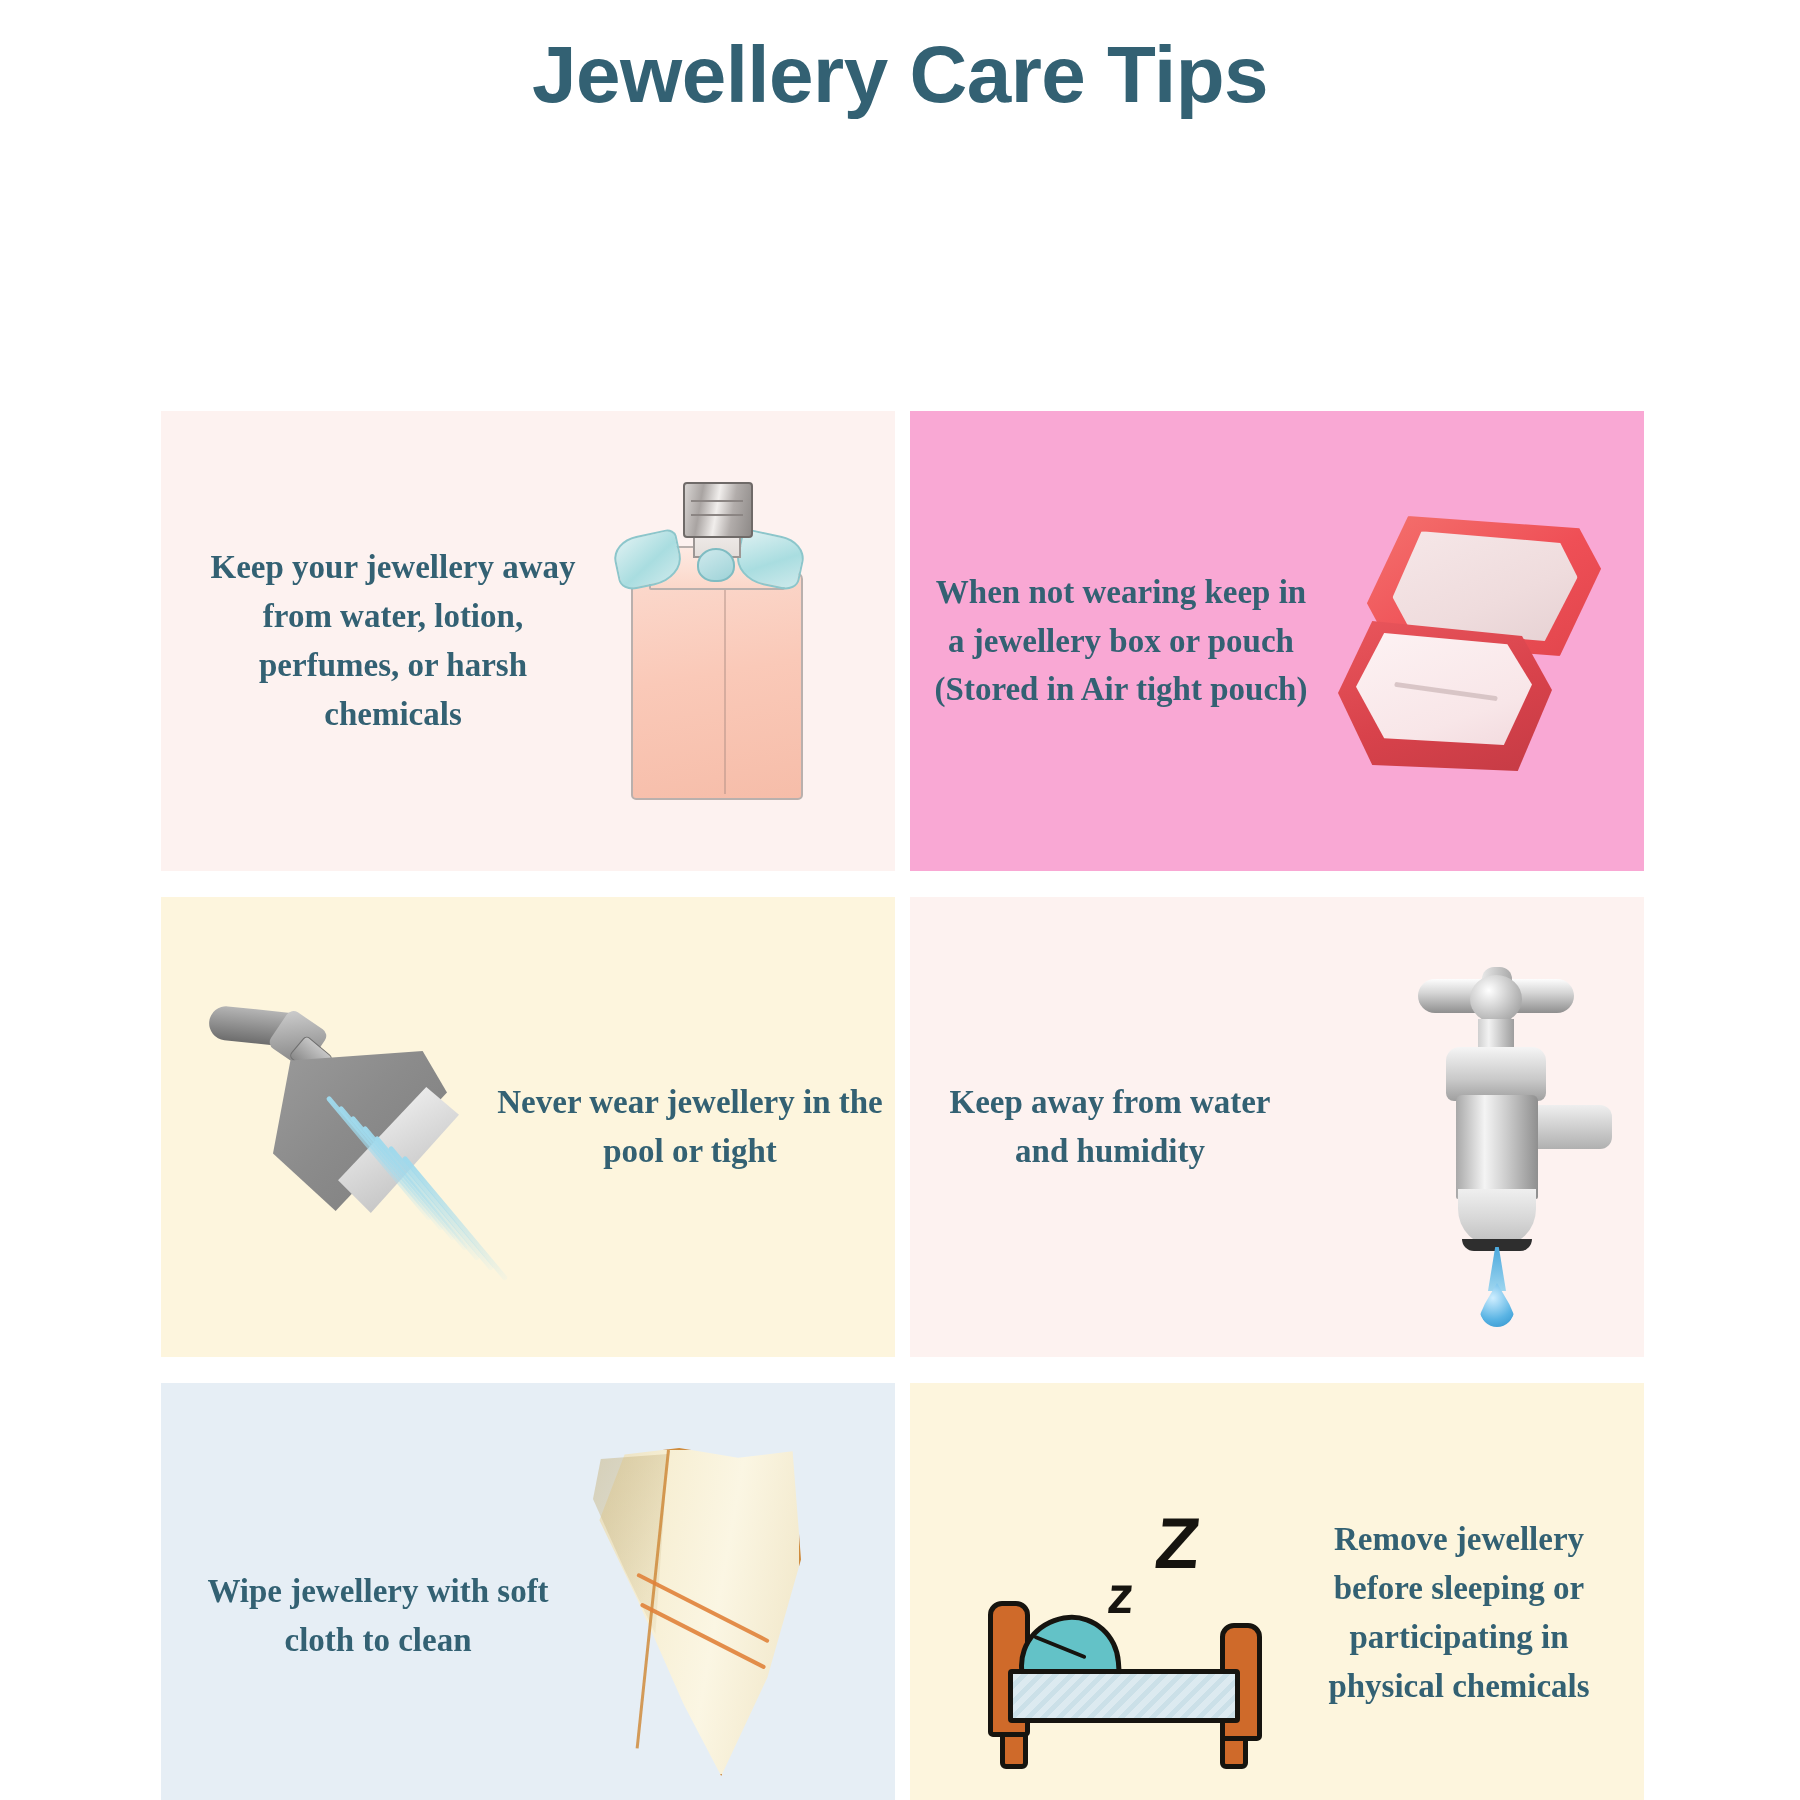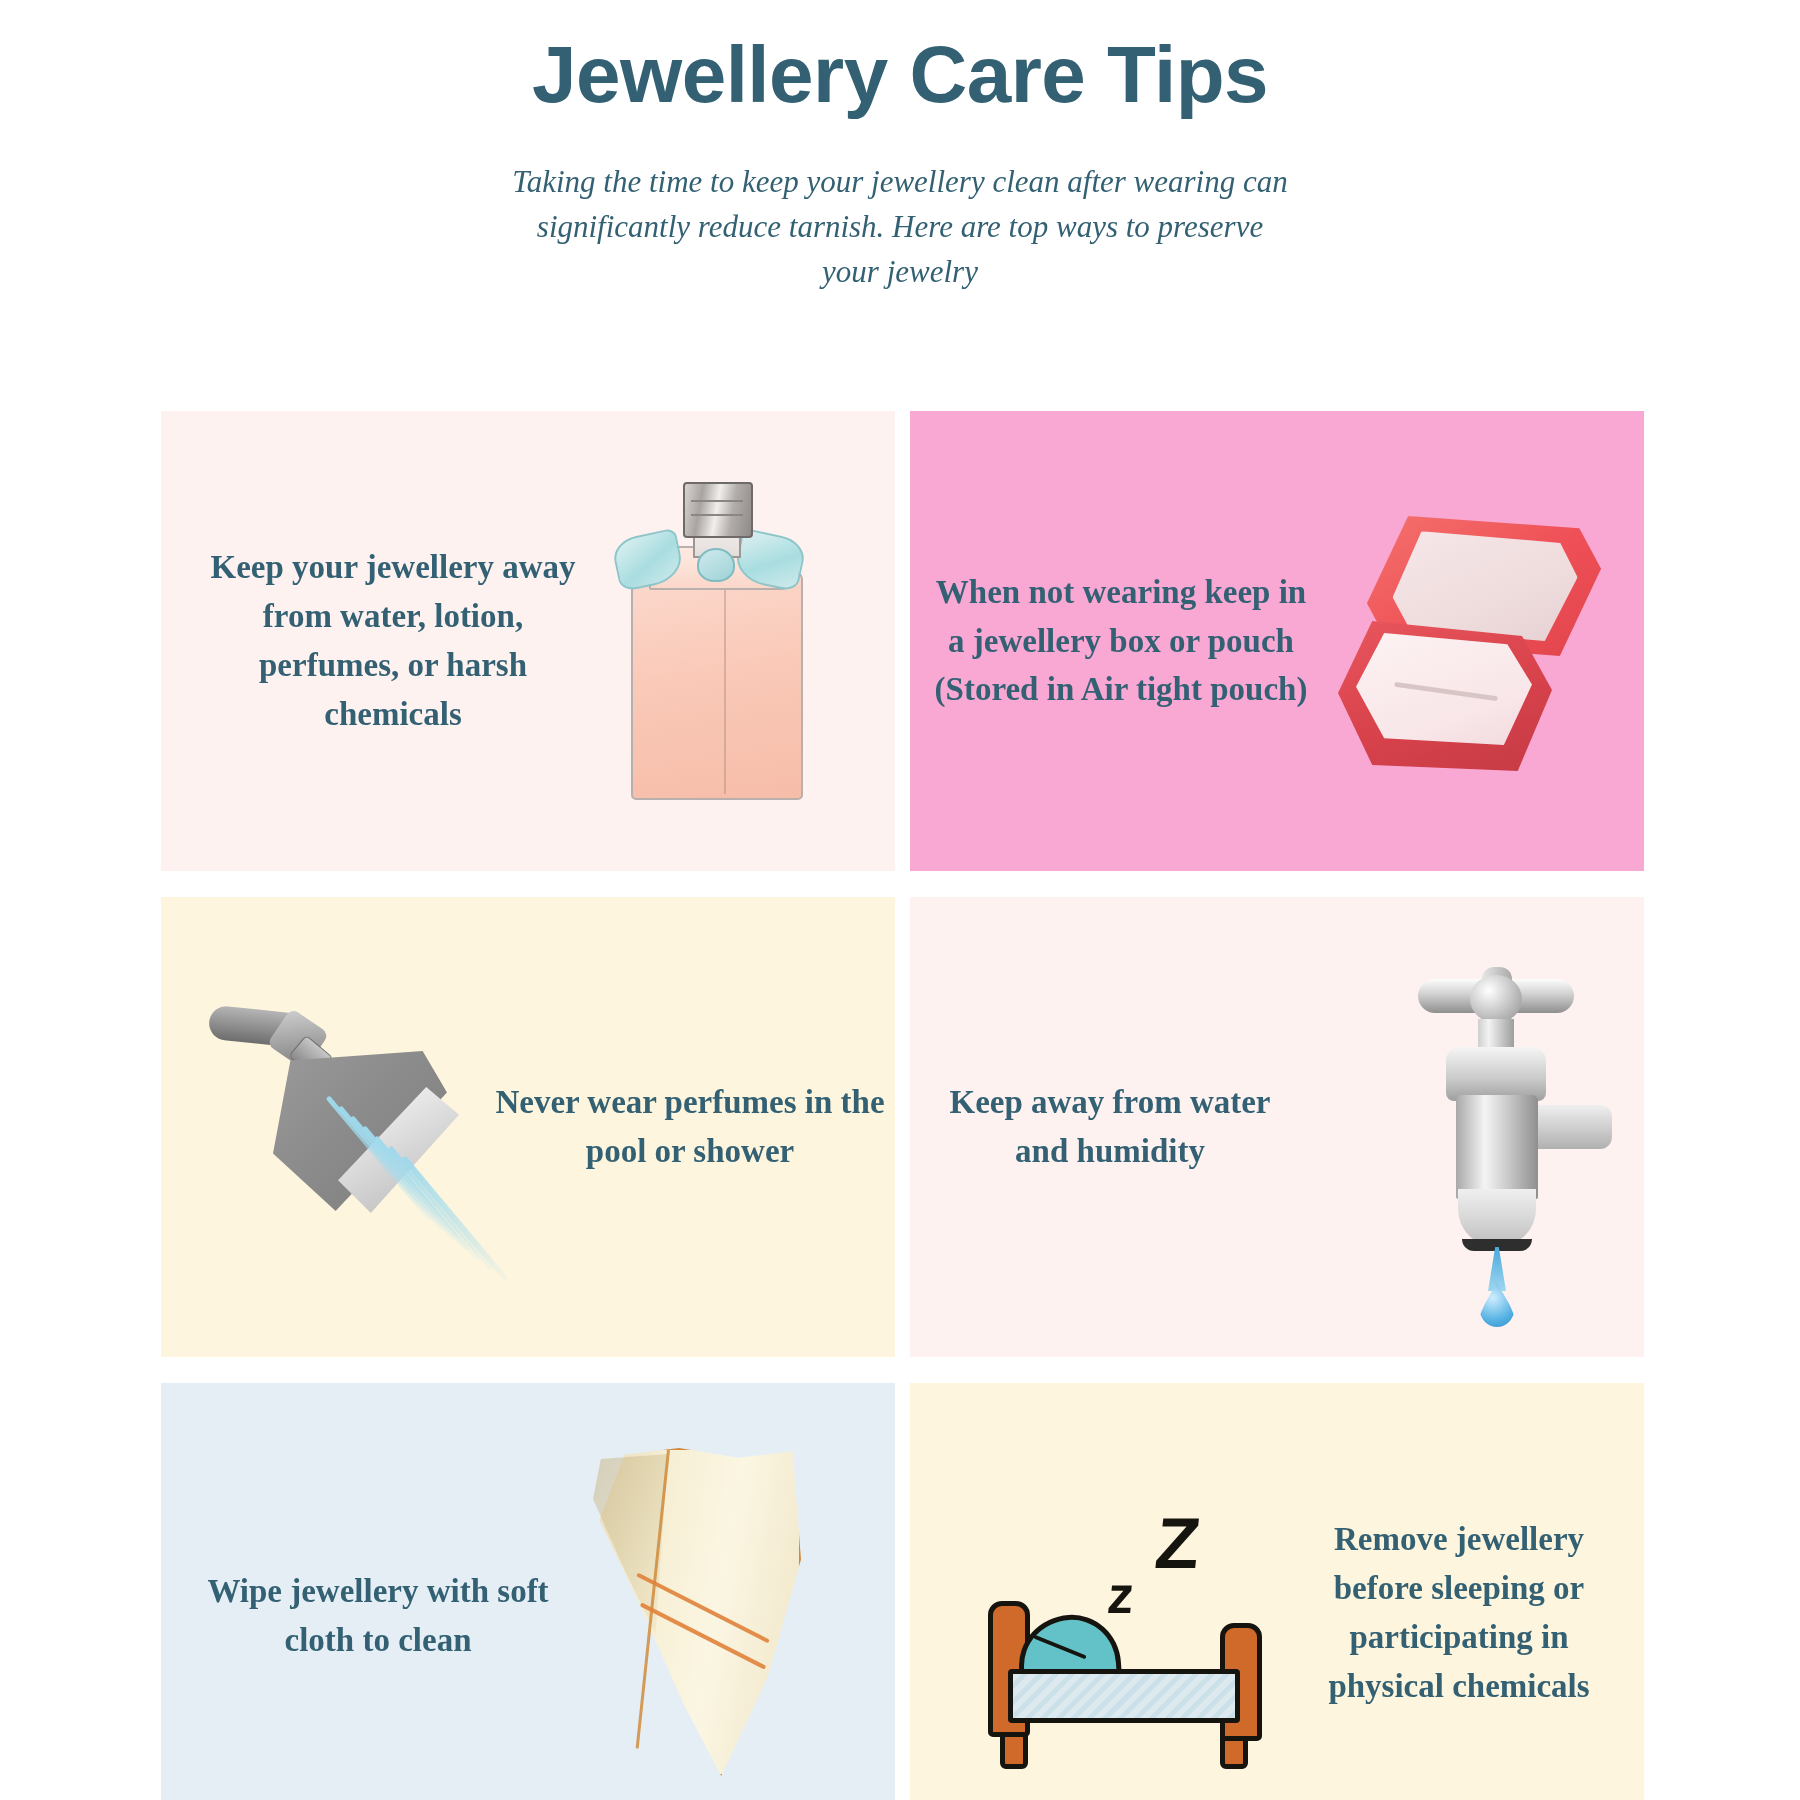--- a/index.html
+++ b/index.html
@@ -301,21 +301,20 @@
   .zz2{left:138px;top:106px;font-size:52px;}
   .zz3{left:186px;top:44px;font-size:72px;}
 </style>
 </head>
 <body>
 
 <div class="page">
 
   <div class="header">
     <h1 class="title">Jewellery Care Tips</h1>
-    <p class="subtitle">Taking the time to keep your jewellery clean after wearing can significantly reduce tarnish. Here are top ways to preserve your jewelry</p>
   </div>
 
   <div class="grid">
 
     <div class="card c1" style="background:#fdf2f0">
       <div class="card-text">Keep your jewellery away from water, lotion, perfumes, or harsh chemicals</div>
       <div class="art art-perfume">
         <div class="pf-body"></div>
         <div class="pf-shoulder"></div>
         <div class="pf-bowL"></div>
@@ -345,21 +344,21 @@
         <div class="sh-cone"></div>
         <div class="sh-face"></div>
         <div class="sh-stream" style="left:172px;top:160px;transform:rotate(-40deg);"></div>
         <div class="sh-stream" style="left:186px;top:170px;transform:rotate(-40deg);"></div>
         <div class="sh-stream" style="left:200px;top:180px;transform:rotate(-40deg);"></div>
         <div class="sh-stream" style="left:160px;top:150px;transform:rotate(-40deg);"></div>
         <div class="sh-stream" style="left:148px;top:140px;transform:rotate(-40deg);"></div>
         <div class="sh-stream" style="left:136px;top:130px;transform:rotate(-40deg);"></div>
         <div class="sh-stream" style="left:124px;top:120px;transform:rotate(-40deg);"></div>
       </div>
-      <div class="card-text">Never wear perfumes in the pool or shower</div>
+      <div class="card-text">Never wear jewellery in the pool or tight</div>
     </div>
 
     <div class="card c4" style="background:#fdf2f0">
       <div class="card-text">Keep away from water and humidity</div>
       <div class="art art-faucet">
         <div class="fc-handle"></div>
         <div class="fc-handle2"></div>
         <div class="fc-knob"></div>
         <div class="fc-stem"></div>
         <div class="fc-bonnet"></div>

